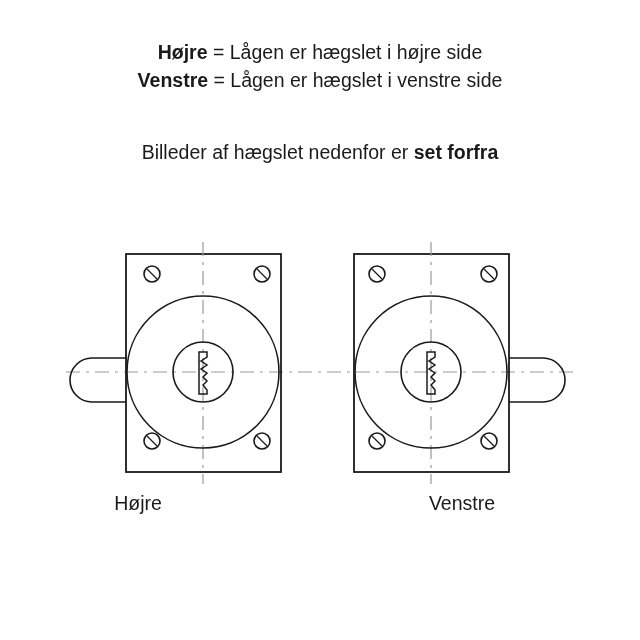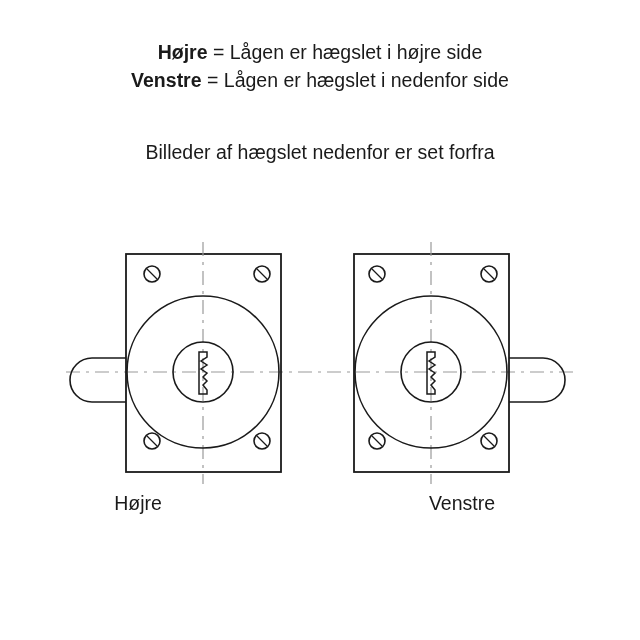--- a/index.html
+++ b/index.html
@@ -39,21 +39,21 @@
     position: absolute;
     top: 138px;
     left: 0;
     width: 640px;
     text-align: center;
     font-size: 19.5px;
     line-height: 1.45;
     white-space: nowrap;
   }
   .note .kw {
-    font-weight: normal;
+    font-weight: bold;
   }
   .diagram {
     position: absolute;
     top: 230px;
     left: 0;
     width: 640px;
     height: 300px;
   }
   .caption-row {
     position: absolute;
@@ -71,21 +71,21 @@
   .caption-left { transform: translateX(-22px); }
   .caption-right { transform: translateX(-18px); }
 </style>
 </head>
 <body>
 
 <div class="page">
 
   <div class="legend">
     <div class="legend-line"><span class="kw">Højre</span><span> = Lågen er hægslet i højre side</span></div>
-    <div class="legend-line"><span class="kw">Venstre</span><span> = Lågen er hægslet i nedenfor side</span></div>
+    <div class="legend-line"><span class="kw">Venstre</span><span> = Lågen er hægslet i venstre side</span></div>
   </div>
 
   <div class="note"><span>Billeder af hægslet nedenfor er </span><span class="kw">set forfra</span></div>
 
   <div class="diagram">
     <svg width="640" height="300" viewBox="0 0 640 300" xmlns="http://www.w3.org/2000/svg">
       <g fill="none" stroke="#1a1a1a" stroke-width="1.6">
 
         <line x1="66" y1="142" x2="574" y2="142" stroke="#9a9a9a" stroke-width="1.2" stroke-dasharray="14 6 3 6"></line>
 

